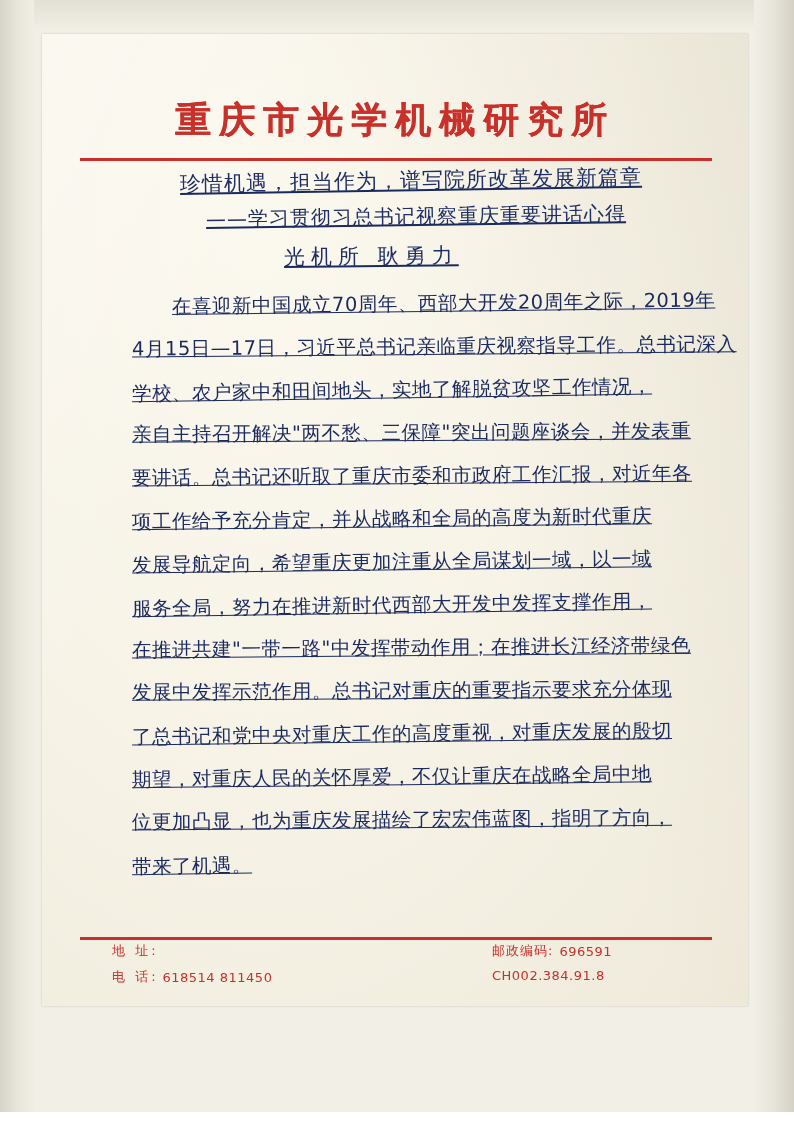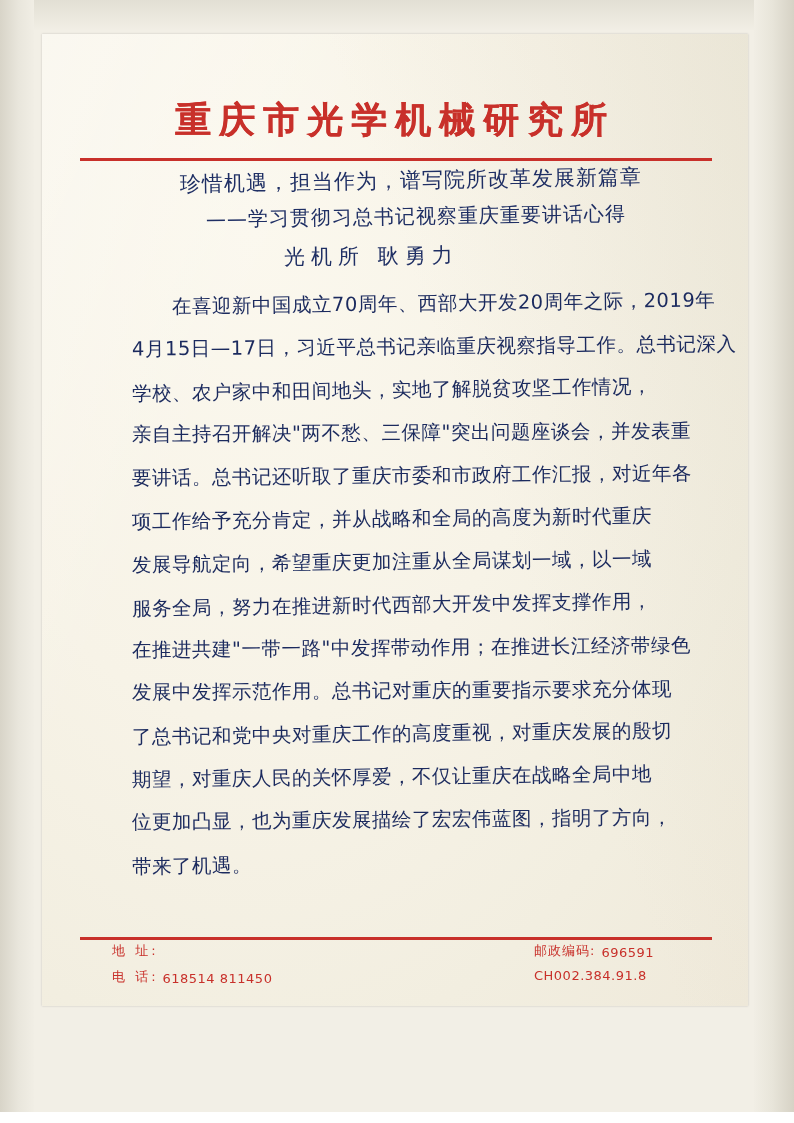--- a/index.html
+++ b/index.html
@@ -100,20 +100,21 @@
 
   
   .handwriting {
     position: absolute;
     left: 46px;
     right: 40px;
     top: 140px;
     bottom: 96px;
     font-family: "DejaVu Sans", sans-serif;
     color: #1b2a5e;
+    text-decoration: underline;
   }
   .hw-line {
     position: relative;
     font-size: 19px;
     line-height: 1.0;
     letter-spacing: 1px;
     white-space: nowrap;
     color: #1f2f64;
     transform-origin: left center;
   }
@@ -177,25 +178,24 @@
   }
   .footer-col-left {
     position: absolute;
     left: 0;
     top: 0;
   }
   .footer-col-right {
     position: absolute;
     left: 380px;
     top: 0;
-    margin-left: 42px;
   }
   .footer-row {
     display: flex;
-    align-items: flex-end;
+    align-items: center;
     margin-bottom: 8px;
     white-space: nowrap;
   }
   .footer-label {
     letter-spacing: 3px;
     margin-right: 4px;
   }
   .footer-label-wide {
     letter-spacing: 1px;
     margin-right: 6px;

